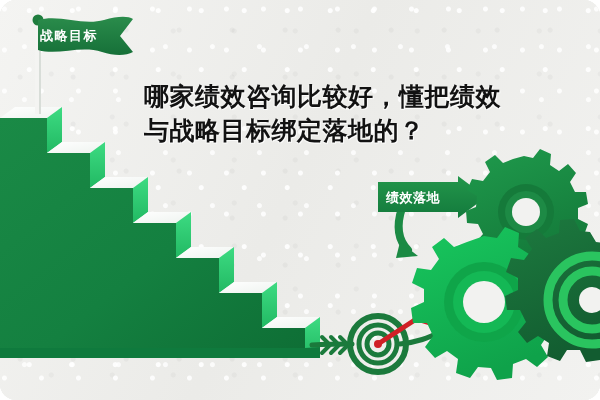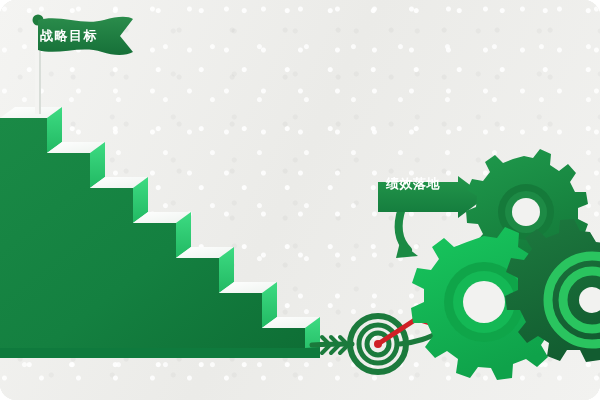--- a/index.html
+++ b/index.html
@@ -64,21 +64,21 @@
     font-weight: 700;
     color: #ffffff;
     letter-spacing: 1.5px;
     z-index: 7;
     white-space: nowrap;
   }
   
   .banner-label {
     position: absolute;
     left: 386px;
-    top: 175px;
+    top: 189px;
     font-size: 13px;
     font-weight: 700;
     color: #ffffff;
     letter-spacing: 0.5px;
     z-index: 7;
     white-space: nowrap;
   }
 </style>
 </head>
 <body>
@@ -249,18 +249,22 @@
       <circle cx="592" cy="300" r="29" fill="none" stroke="#2ac45f" stroke-width="9"></circle>
       <circle cx="592" cy="300" r="13" fill="#f2f2f0"></circle>
     </g>
 
   </svg>
 
   <div class="flag-label">
     <span>战略目标</span>
   </div>
 
+  <div class="title-block">
+    <div class="title-line">哪家绩效咨询比较好，懂把绩效</div>
+    <div class="title-line">与战略目标绑定落地的？</div>
+  </div>
 
   <div class="banner-label">
     <span>绩效落地</span>
   </div>
 
 </div>
 
 </body></html>

